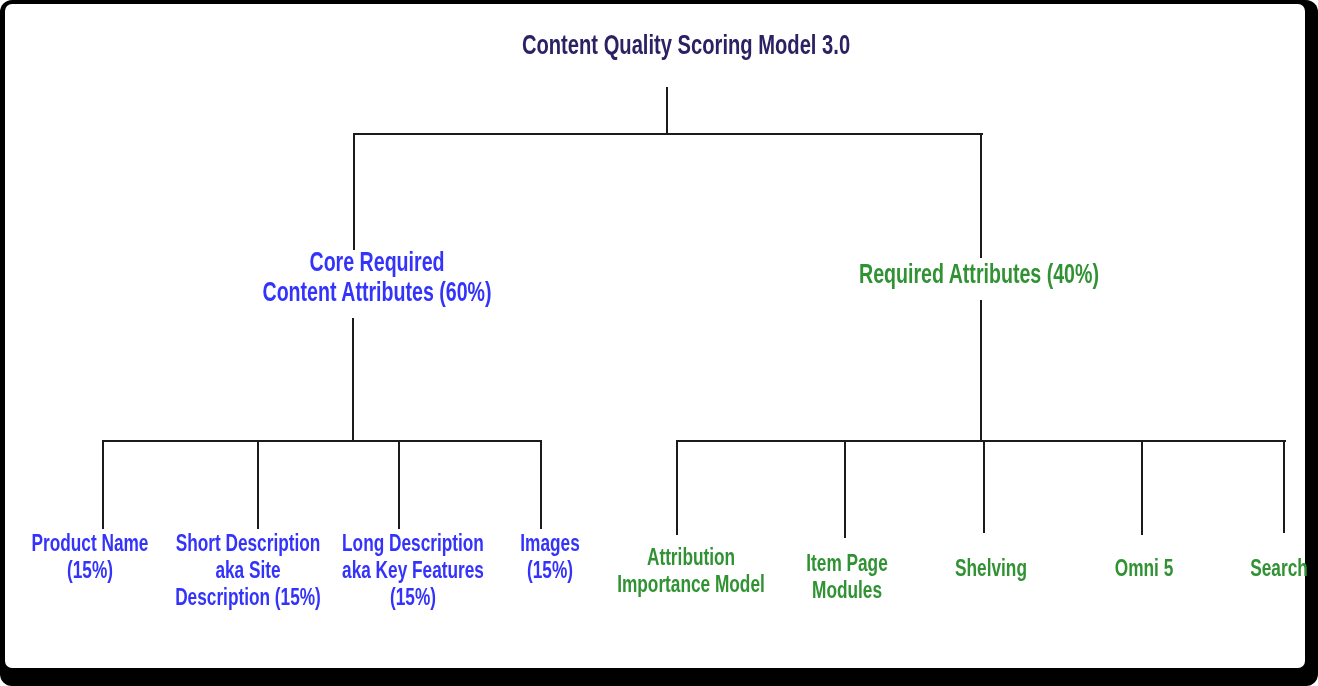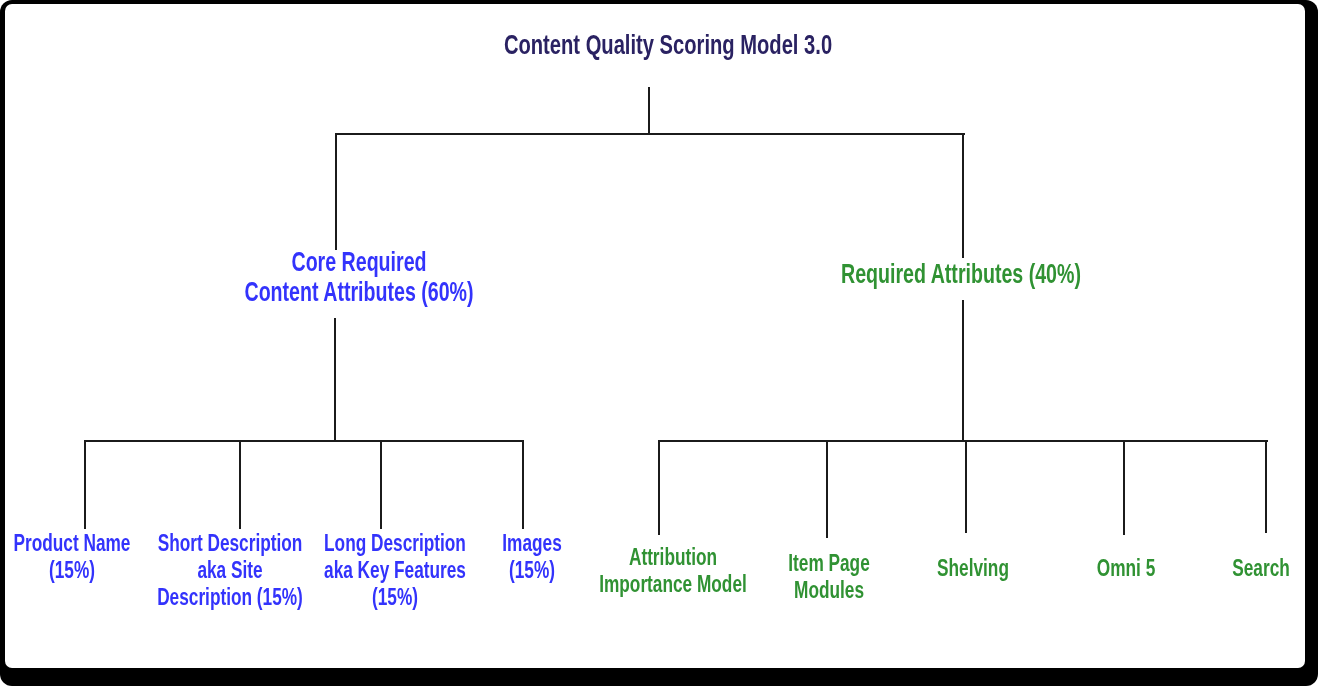--- a/index.html
+++ b/index.html
@@ -14,21 +14,21 @@
     position: absolute; inset: 0;
     background: var(--color-frame, #000);
     border-radius: 12px;
   }
   .canvas {
     position: absolute;
     top: 4px; left: 5px; right: 13px; bottom: 18px;
     background: var(--color-background, #fff);
     border-radius: 7px;
   }
-  .stage { position: absolute; inset: 0; }
+  .stage { position: absolute; inset: 0; margin-left: 18px; }
 
   .vline, .hline {
     position: absolute;
     background: var(--color-line, #1b1b1b);
   }
   .vline { width: 2px; }
   .hline { height: 2px; }
 
   .lbl {
     position: absolute;

